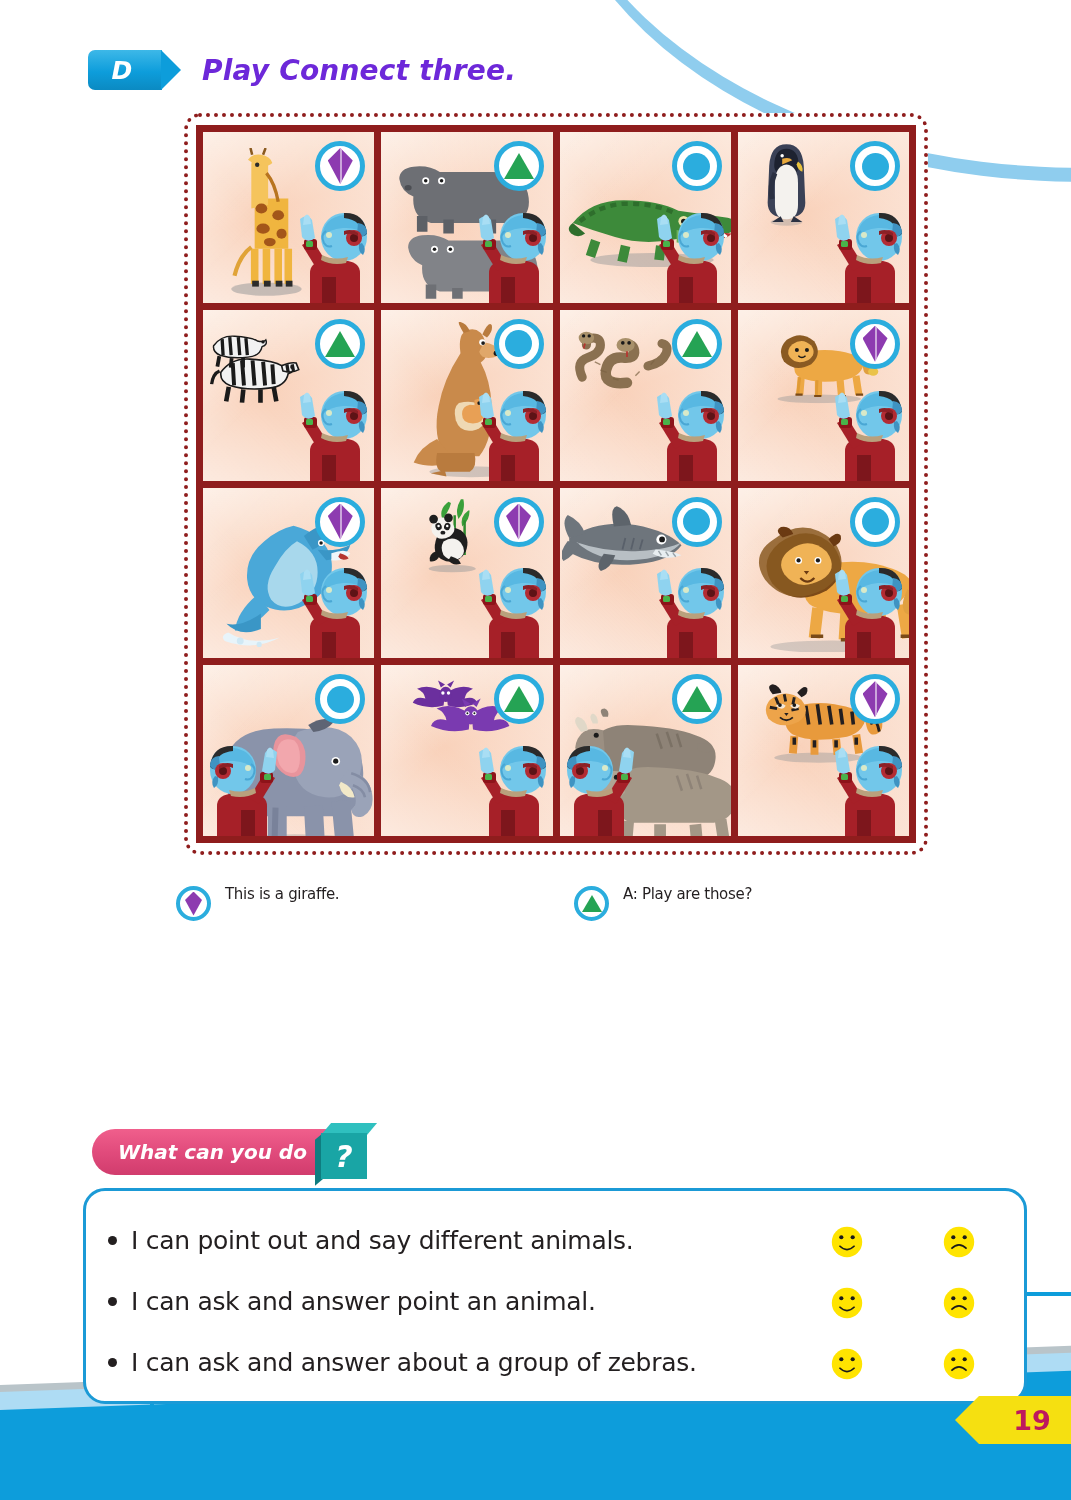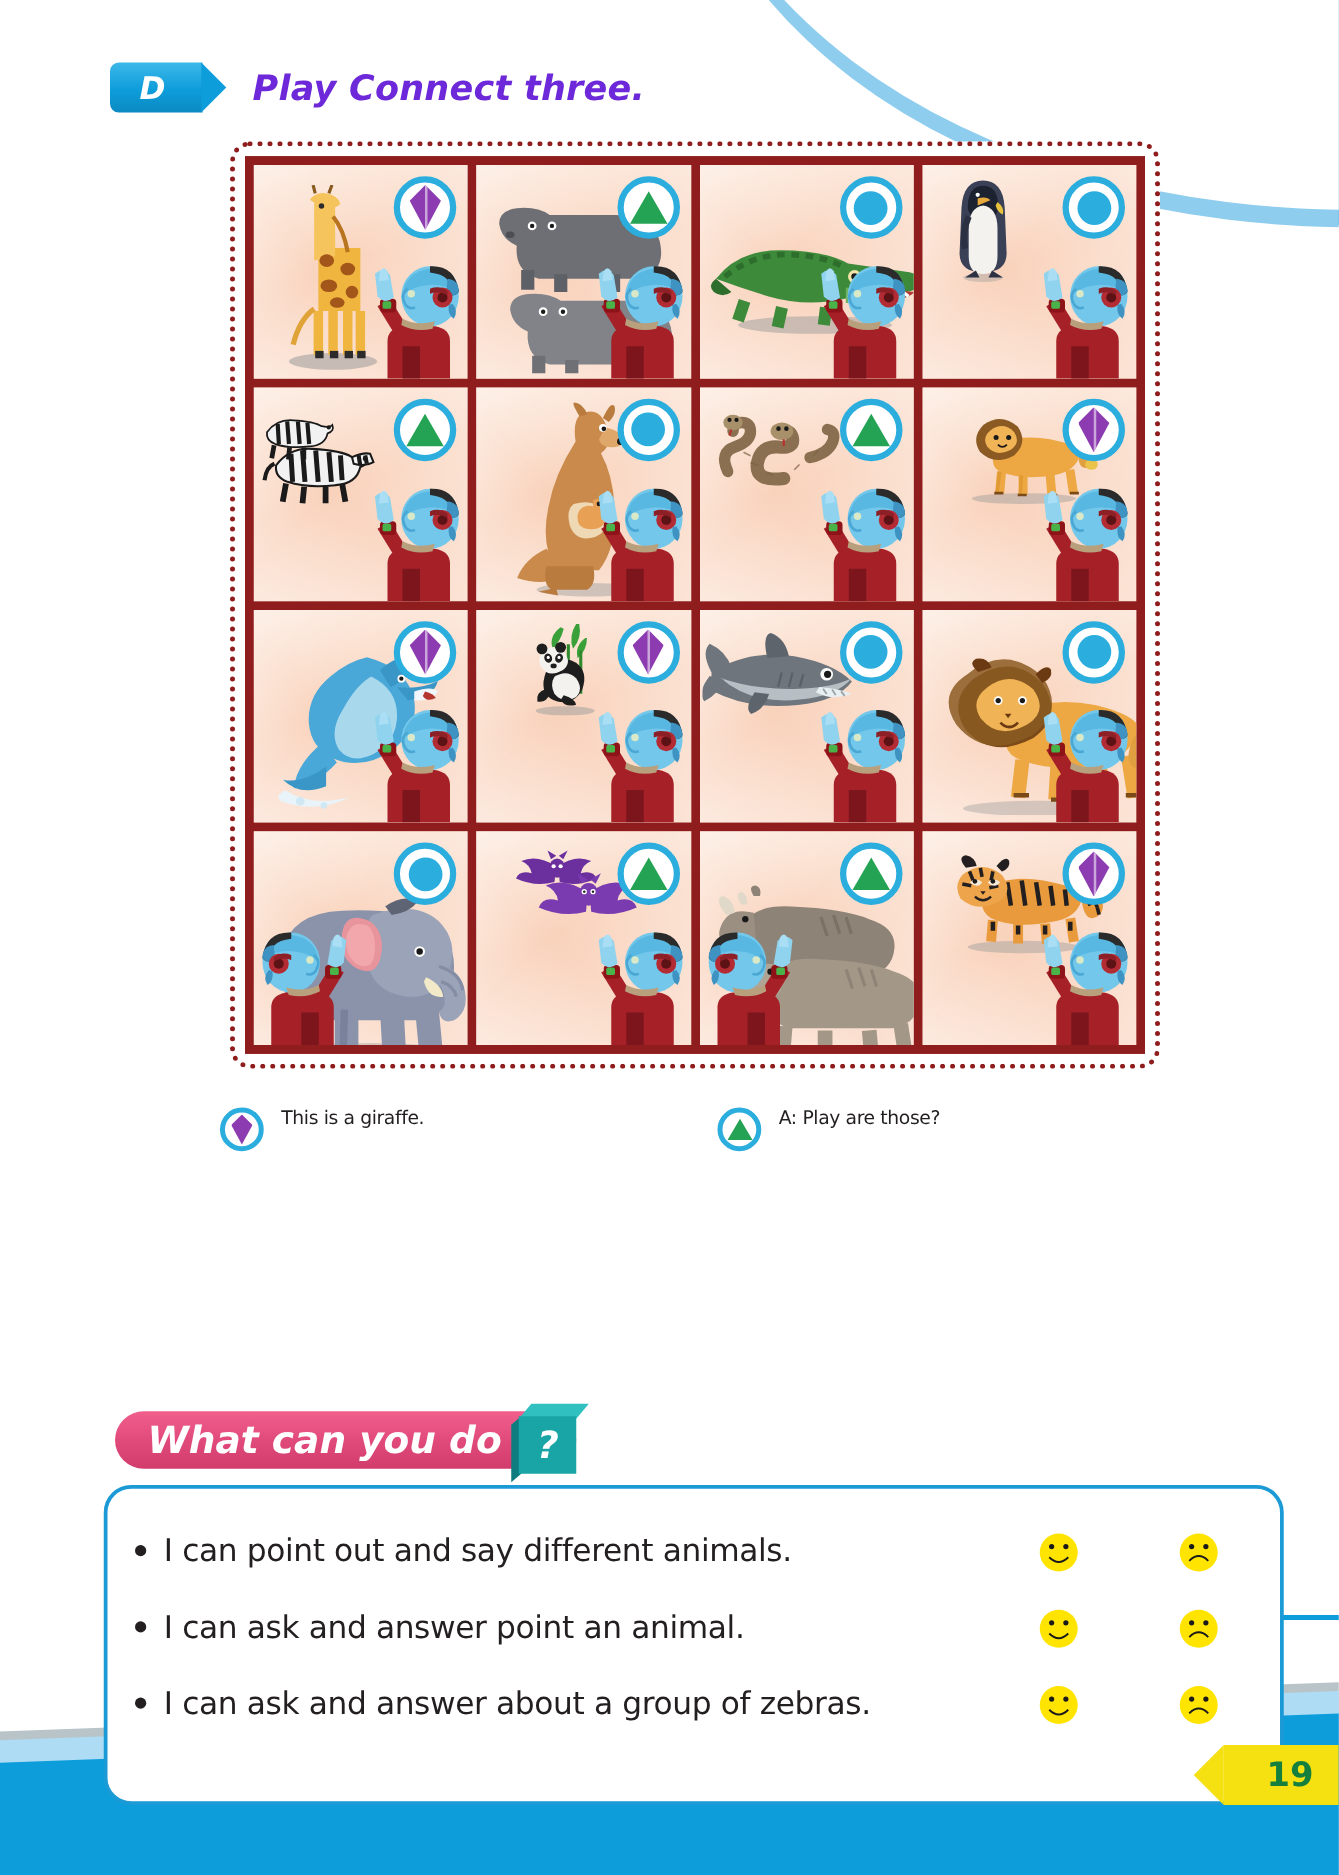--- a/index.html
+++ b/index.html
@@ -246,21 +246,21 @@
     align-items: center;
   }
   .wcyd-pill {
     height: 46px;
     padding: 0 26px 0 26px;
     background: linear-gradient(180deg,#f05f8c 0%,#e14b7c 50%,#d13c6d 100%);
     border-radius: 23px;
     display: flex;
     align-items: center;
     color: #ffffff;
-    font-size: 30px;
+    font-size: 20px;
     font-weight: bold;
     font-style: italic;
     font-family: "DejaVu Sans", sans-serif;
     padding-right: 60px;
   }
   .cube {
     position: relative;
     width: 58px; height: 58px;
     margin-left: -52px;
   }
@@ -286,21 +286,21 @@
     left: 0px; top: 10px;
     width: 8px; height: 46px;
     background: #0f7d80;
     transform: skewY(-40deg);
     transform-origin: top right;
   }
 
   .checklist-box {
     position: absolute;
     left: 83px; top: 1188px;
-    width: 944px; height: 256px;
+    width: 944px; height: 216px;
     border: 3px solid #1b9ad6;
     border-radius: 22px;
     background: #ffffff;
     z-index: 5;
   }
   .checklist {
     position: absolute;
     left: 22px; top: 20px;
     width: 740px;
   }
@@ -341,21 +341,21 @@
   .page-tag {
     position: absolute;
     right: 0px; bottom: 56px;
     width: 92px; height: 48px;
     background: #f5e011;
     display: flex;
     align-items: center;
     justify-content: center;
     font-size: 27px;
     font-weight: bold;
-    color: #15803d;
+    color: #be185d;
     font-family: "DejaVu Sans", sans-serif;
     z-index: 7;
     padding-left: 14px;
   }
   .page-tag::before {
     content: "";
     position: absolute;
     left: -24px; top: 0;
     width: 0; height: 0;
     border-top: 24px solid transparent;

